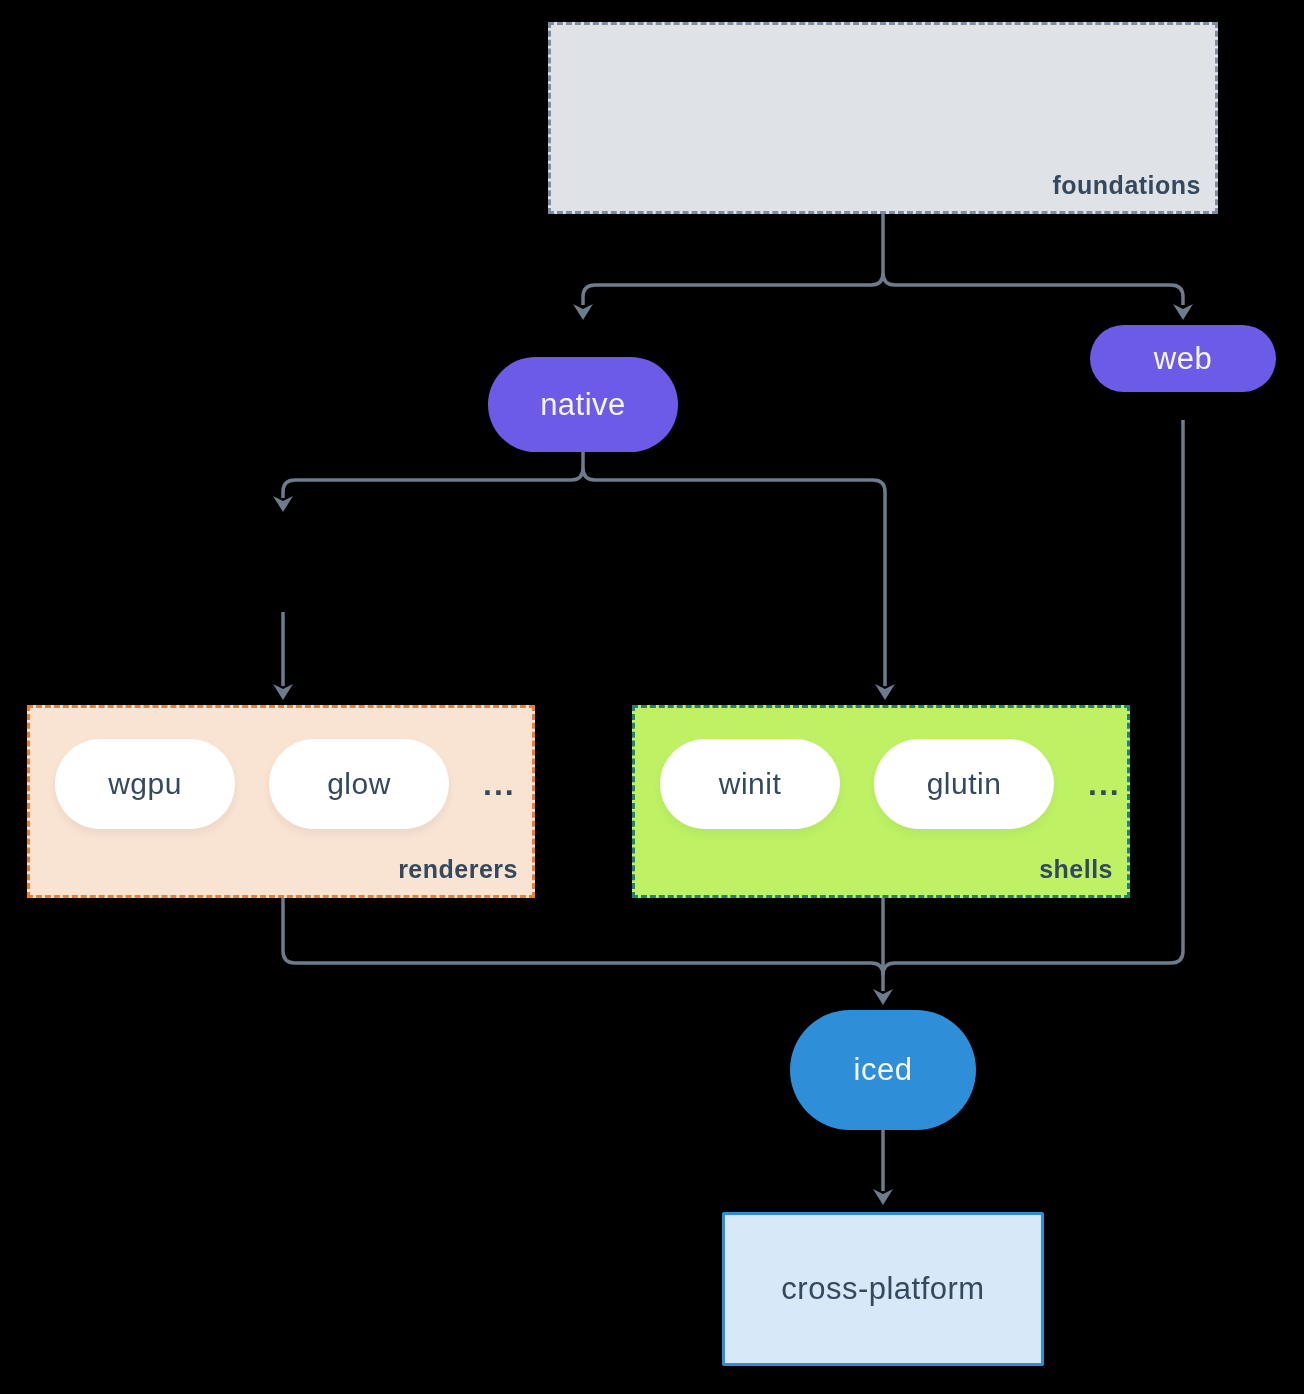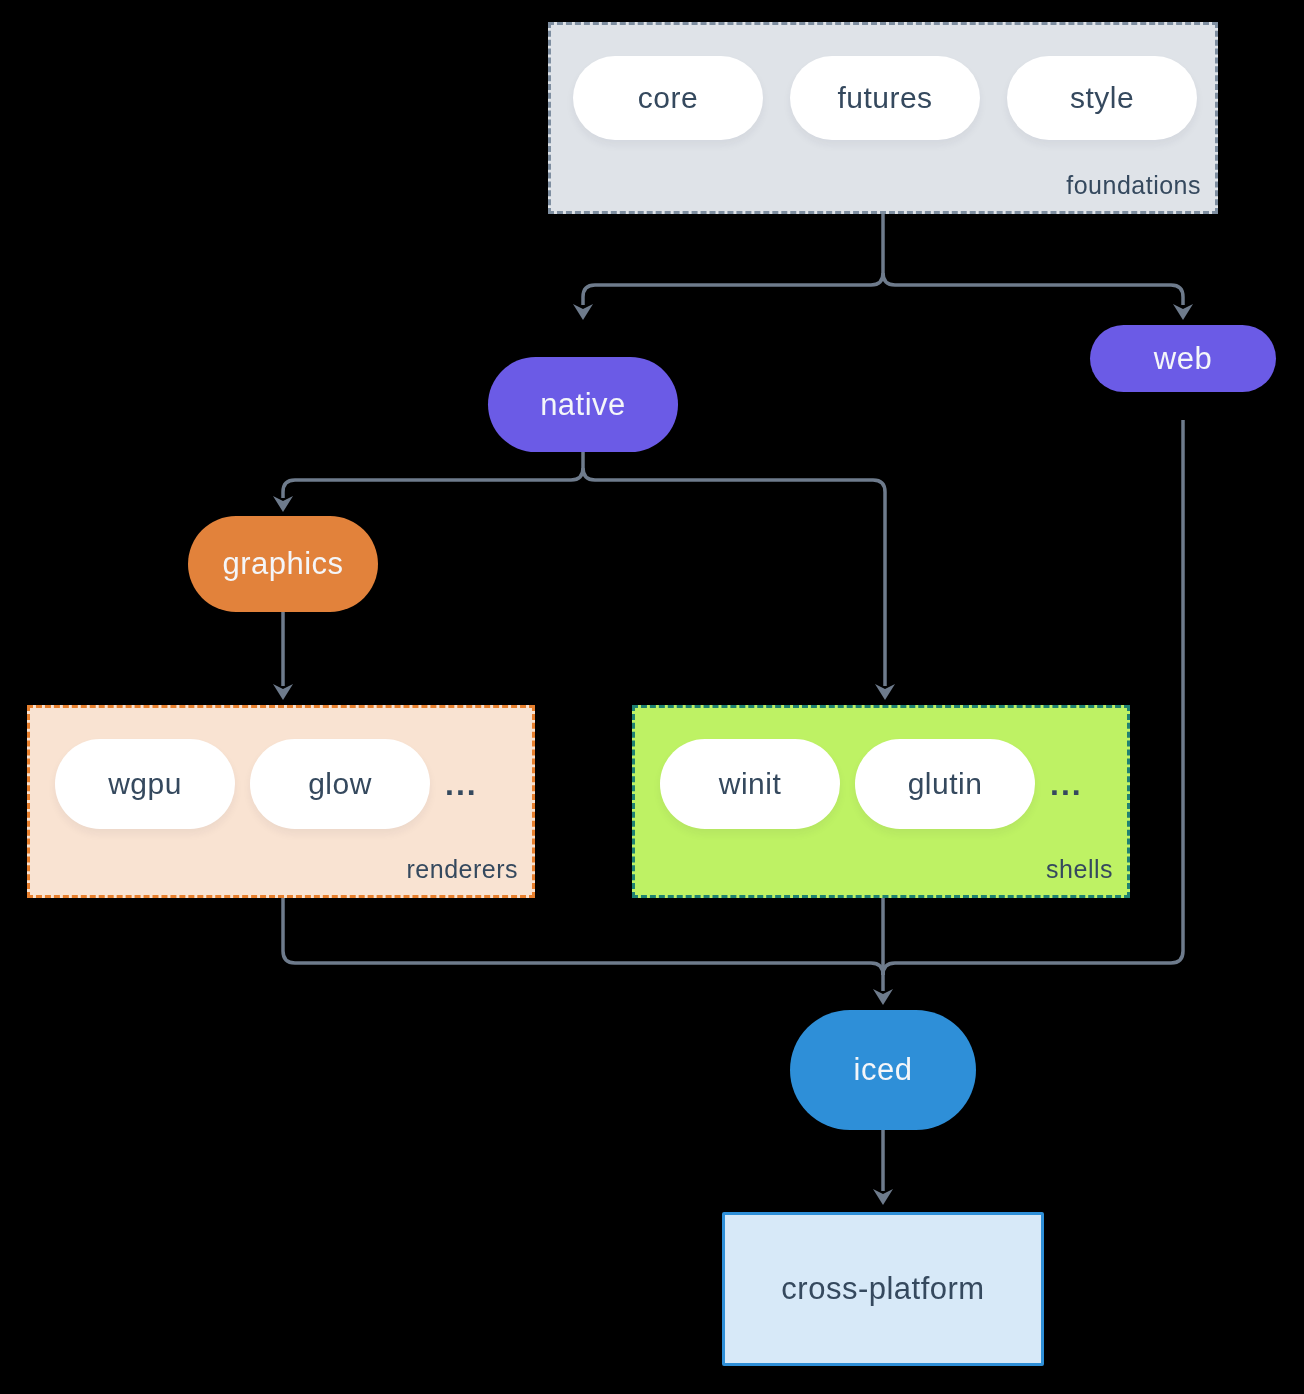--- a/index.html
+++ b/index.html
@@ -12,35 +12,35 @@
   }
   .wires{position:absolute;left:0;top:0;z-index:1;}
   .node,.group{position:absolute;z-index:2;box-sizing:border-box;}
 
   
   .group{border:3px dashed;padding:0;}
   .group-foundations{left:548px;top:22px;width:670px;height:192px;background:#DFE3E8;border-color:#7E8EA0;}
   .group-renderers{left:27px;top:705px;width:508px;height:193px;background:#F9E3D2;border-color:#E8802E;}
   .group-shells{left:632px;top:705px;width:498px;height:193px;background:#bef264;border-color:#1F8272;}
   .pill-row{display:flex;align-items:center;gap:27px;padding:31px 0 0 22px;}
-  .pill-row.lower{padding-top:31px;padding-left:25px;gap:15px;}
+  .pill-row.lower{padding-top:31px;padding-left:25px;gap:34px;}
 
   
   .pill{
     width:190px;height:84px;background:#fff;border-radius:42px;
     display:flex;align-items:center;justify-content:center;
     color:#35495E;font-size:30px;letter-spacing:0.5px;
     box-shadow:0 5px 9px rgba(40,40,60,0.06);
   }
   .pill-row.lower .pill{width:180px;height:90px;border-radius:45px;}
   .ellipsis{color:#35495E;font-size:32px;font-weight:bold;letter-spacing:2px;line-height:1;}
 
   .group-label{
     position:absolute;right:14px;bottom:11px;
-    color:#35495E;font-size:25px;letter-spacing:0.5px;
+    color:#35495E;font-size:25px;letter-spacing:0.5px;font-weight:bold;
   }
 
   
   .stadium{
     border-radius:999px;display:flex;align-items:center;justify-content:center;
     color:#F4F6F9;font-size:31px;letter-spacing:0.5px;
   }
   .node-native{left:488px;top:325px;width:190px;height:95px;background:#6B5BE6;margin-top:32px;}
   .node-web{left:1090px;top:325px;width:186px;height:67px;background:#6B5BE6;}
   .node-graphics{left:188px;top:516px;width:190px;height:96px;background:#E2823B;}
@@ -81,32 +81,26 @@
       <path d="M 1173 304 L 1183 320 L 1193 304 L 1183 309 Z"></path>
       <path d="M 273 496 L 283 512 L 293 496 L 283 501 Z"></path>
       <path d="M 875 684 L 885 700 L 895 684 L 885 689 Z"></path>
       <path d="M 273 684 L 283 700 L 293 684 L 283 689 Z"></path>
       <path d="M 873 989 L 883 1005 L 893 989 L 883 994 Z"></path>
       <path d="M 873 1189 L 883 1205 L 893 1189 L 883 1194 Z"></path>
     </g>
   </svg>
 
   <div class="group group-foundations">
-    <div class="pill-row">
-      <div class="pill">core</div>
-      <div class="pill">futures</div>
-      <div class="pill">style</div>
-    </div>
     <div class="group-label">foundations</div>
   </div>
 
   <div class="node stadium node-native">native</div>
   <div class="node stadium node-web">web</div>
 
-  <div class="node stadium node-graphics">graphics</div>
 
   <div class="group group-renderers">
     <div class="pill-row lower">
       <div class="pill">wgpu</div>
       <div class="pill">glow</div>
       <div class="ellipsis">...</div>
     </div>
     <div class="group-label">renderers</div>
   </div>
 

